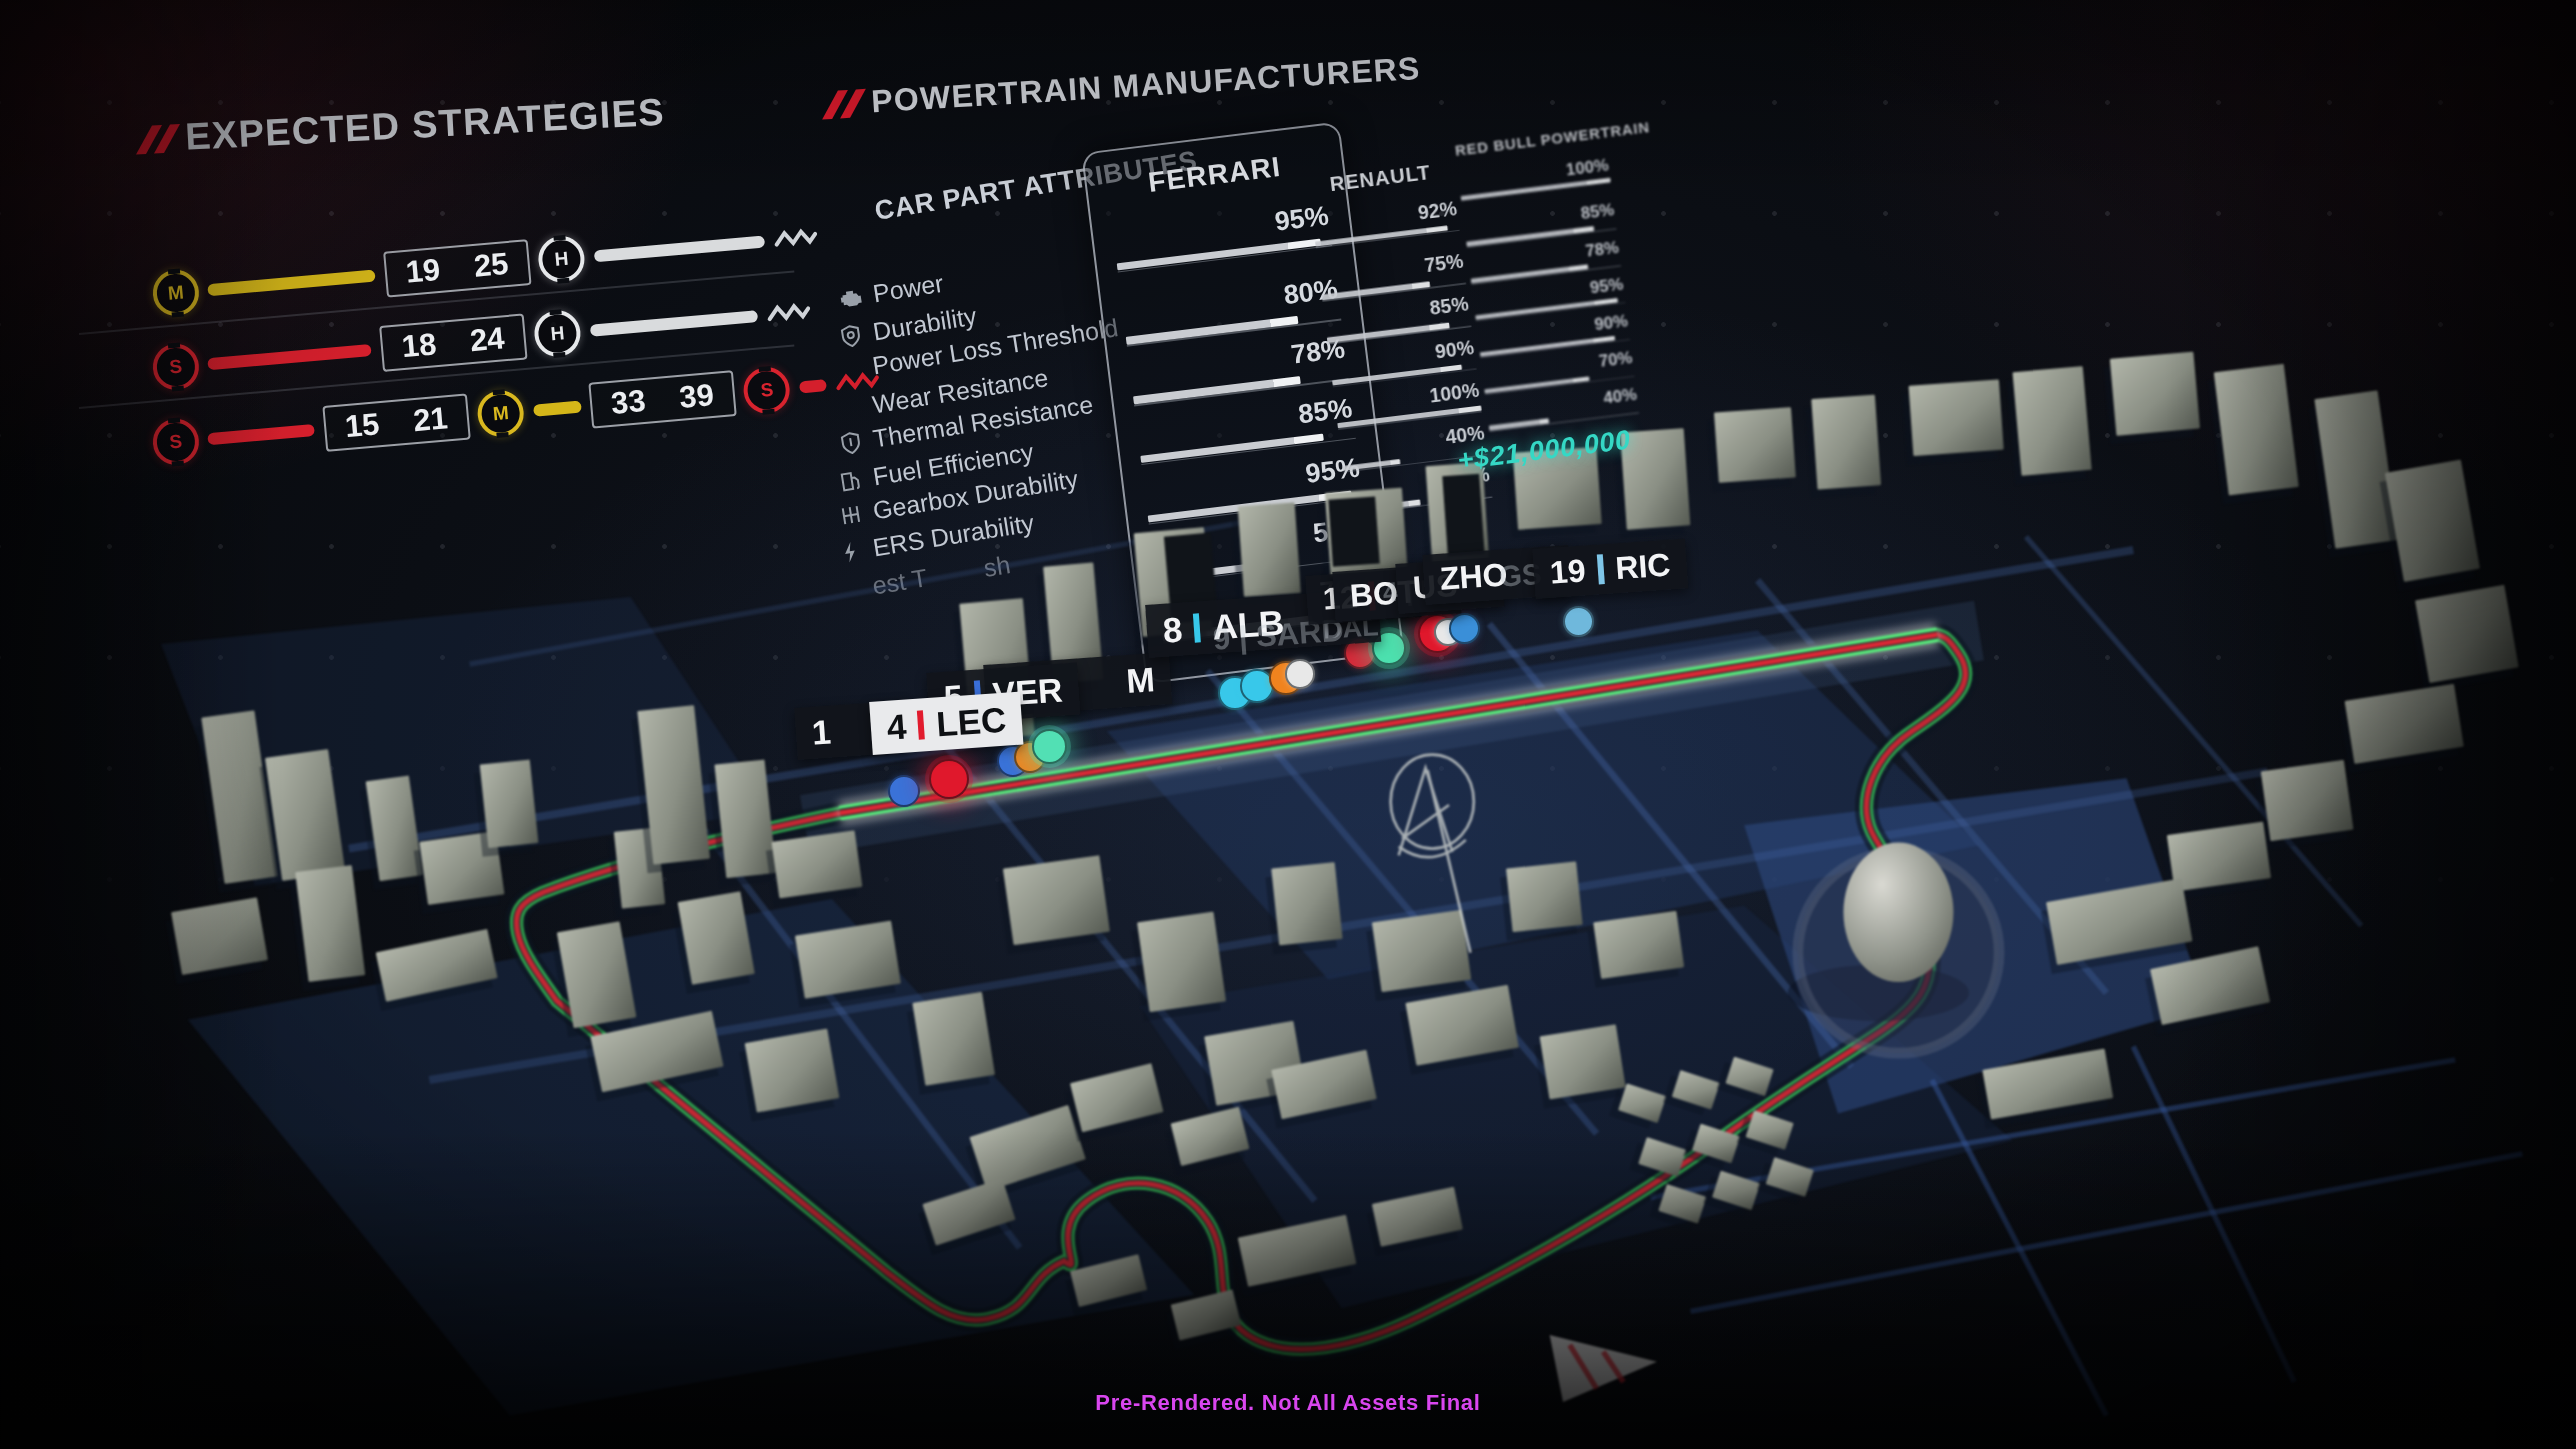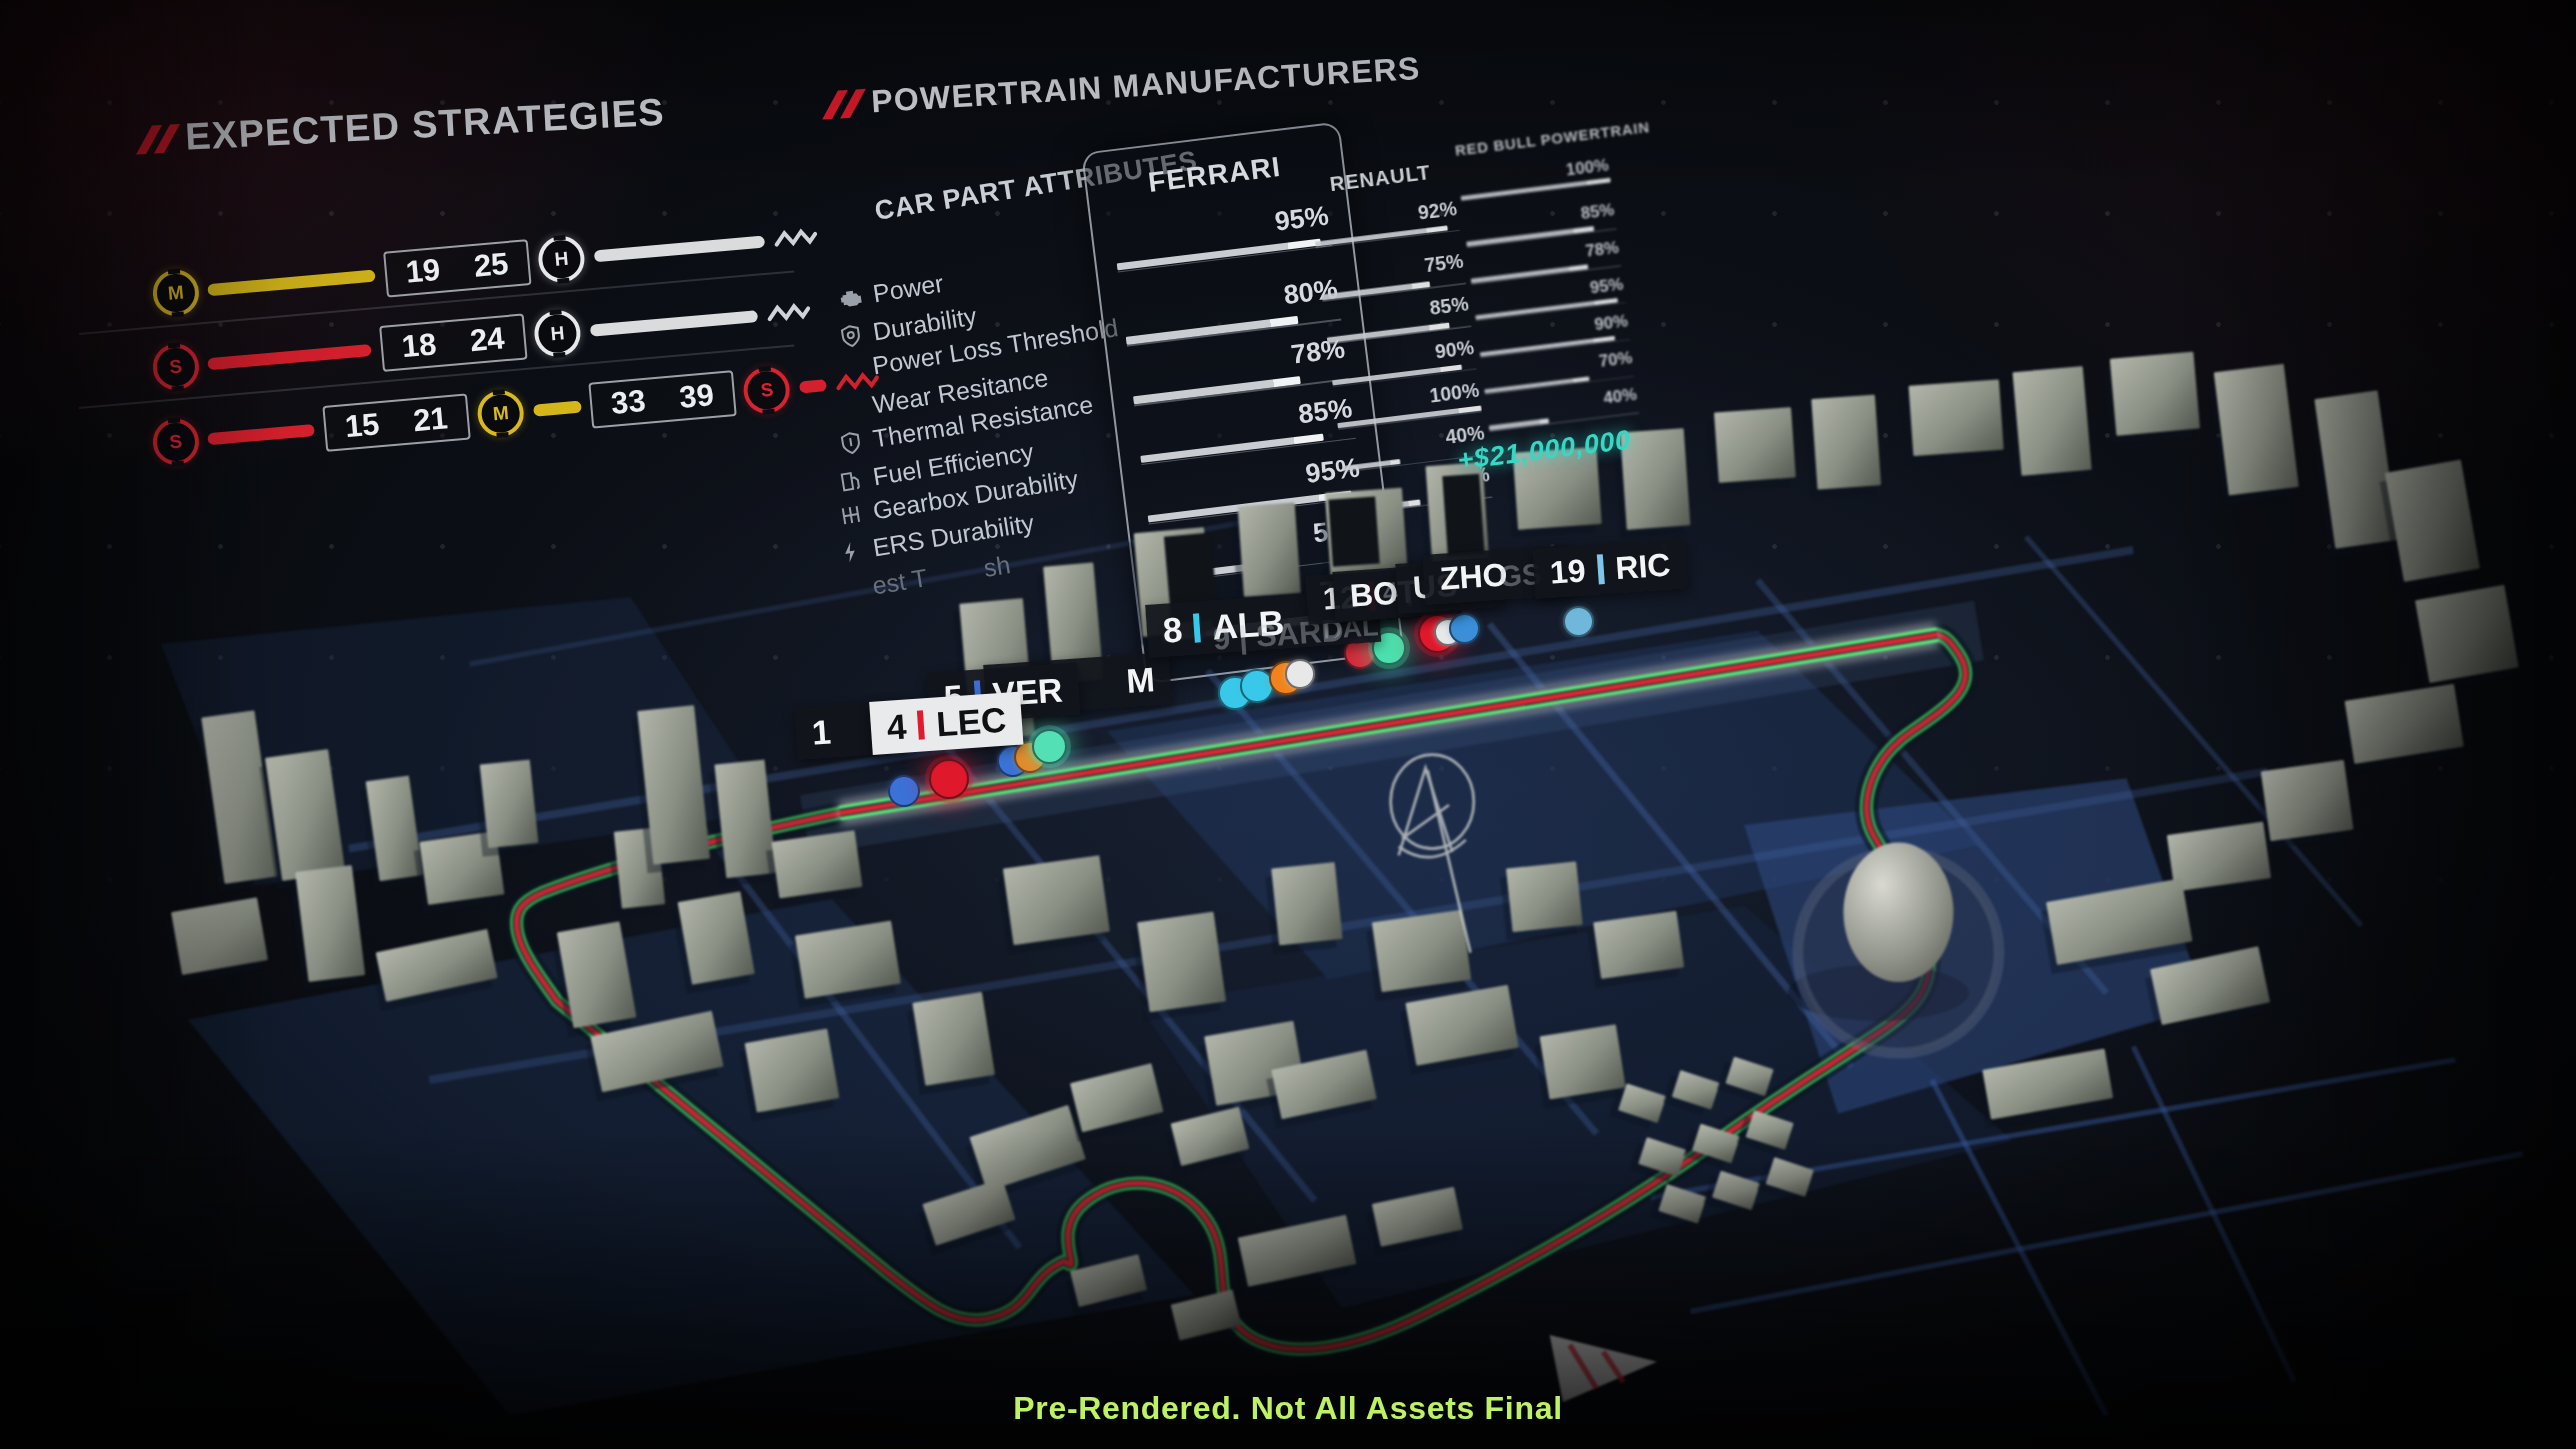--- a/index.html
+++ b/index.html
@@ -78,21 +78,21 @@
   #map{position:absolute;left:0;top:0;filter:blur(0.8px);}
   .dot{position:absolute;border-radius:50%;}
   .dlabel{position:absolute;display:flex;align-items:center;gap:12px;font-weight:bold;
       background:rgba(17,20,27,.93);color:#f3f4f6;padding:6.7px 16px;
       transform:rotate(-4deg);transform-origin:left center;white-space:nowrap;
       box-shadow:0 4px 12px rgba(0,0,0,.45);}
   .dlabel .sep{width:6px;height:29.5px;flex:0 0 auto;}
   .dlabel.selected{background:#e9eaec;color:#0e1013;}
   .dlabel.ghost{background:none;box-shadow:none;color:rgba(198,204,214,.38);}
   #watermark{position:absolute;left:50%;top:1390px;transform:translateX(-50%);
-      font-size:32px;letter-spacing:0.7px;color:#bef264;font-weight:bold;}
+      font-size:22px;letter-spacing:0.7px;color:#d946ef;font-weight:bold;}
 </style>
 </head>
 <body>
 
 <div id="stage">
   <div class="bg"></div>
   <div class="dotgrid"></div>
 
   <section id="strategies">
     <div class="panel-title" id="strategies-title">

